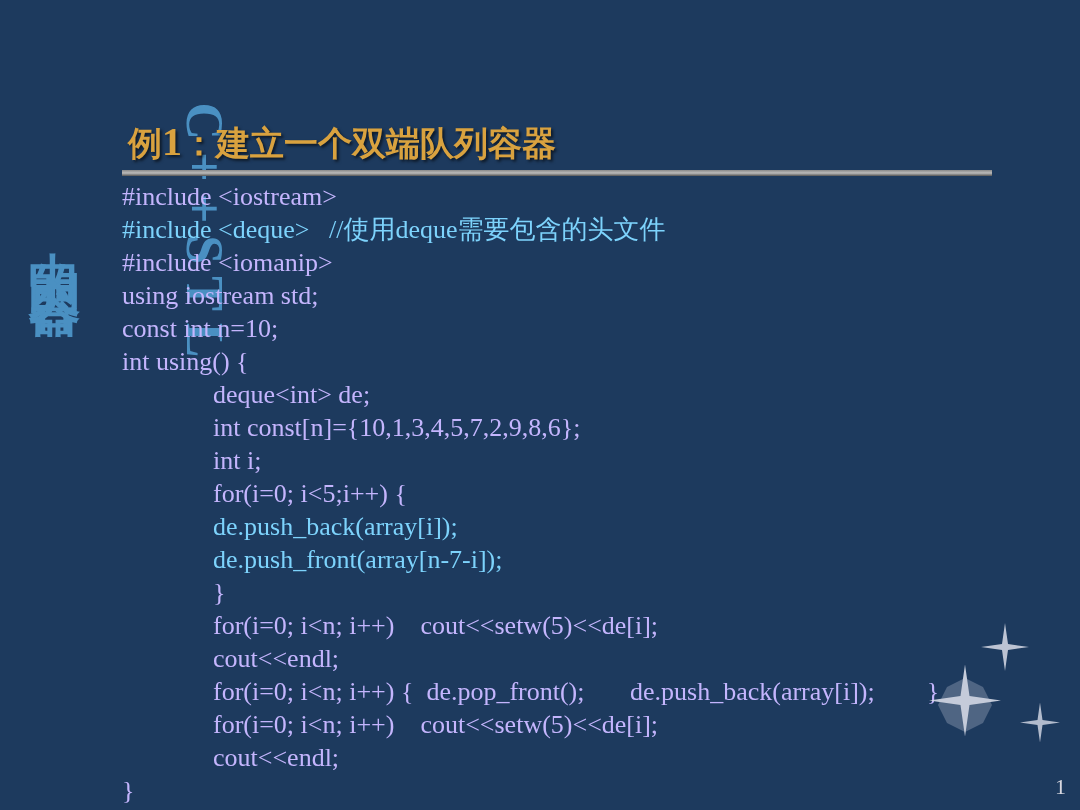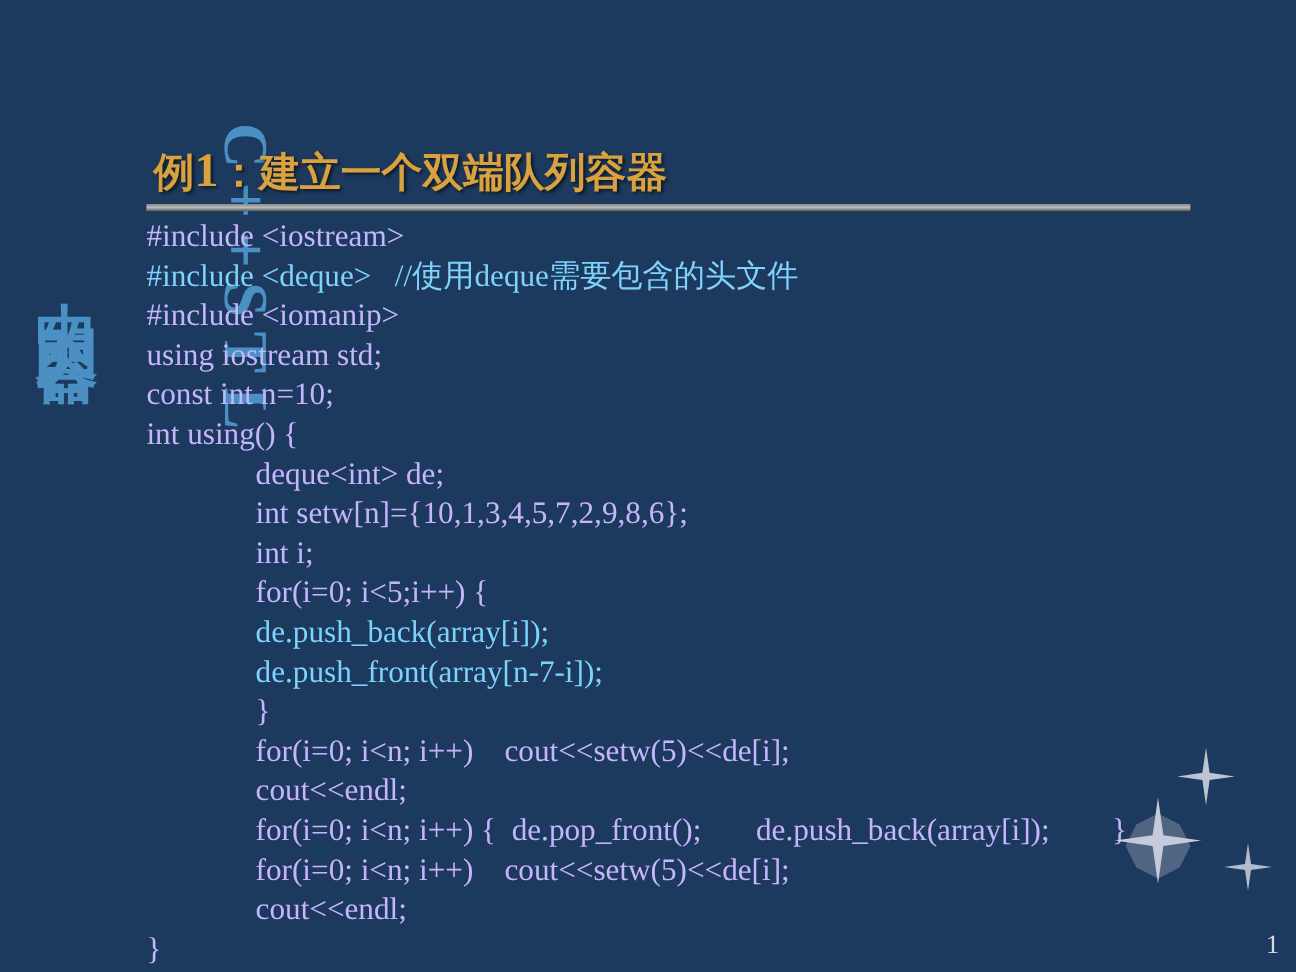--- a/index.html
+++ b/index.html
@@ -92,21 +92,21 @@
 
 <div class="divider"></div>
 
 <div class="code"><span class="white">#include &lt;iostream&gt;</span>
 <span class="orange">#include &lt;deque&gt;   //使用deque需要包含的头文件</span>
 <span class="white">#include &lt;iomanip&gt;</span>
 <span class="white">using iostream std;</span>
 <span class="white">const int n=10;</span>
 <span class="white">int using() {</span>
 <span class="white">              deque&lt;int&gt; de;</span>
-<span class="white">              int setw[n]={10,1,3,4,5,7,2,9,8,6};</span>
+<span class="white">              int const[n]={10,1,3,4,5,7,2,9,8,6};</span>
 <span class="white">              int i;</span>
 <span class="white">              for(i=0; i&lt;5;i++) {</span>
 <span class="orange">              de.push_back(array[i]);</span>
 <span class="orange">              de.push_front(array[n-7-i]);</span>
 <span class="white">              }</span>
 <span class="white">              for(i=0; i&lt;n; i++)    cout&lt;&lt;setw(5)&lt;&lt;de[i];</span>
 <span class="white">              cout&lt;&lt;endl;</span>
 <span class="white">              for(i=0; i&lt;n; i++) {  de.pop_front();       de.push_back(array[i]);        }</span>
 <span class="white">              for(i=0; i&lt;n; i++)    cout&lt;&lt;setw(5)&lt;&lt;de[i];</span>
 <span class="white">              cout&lt;&lt;endl;</span>

